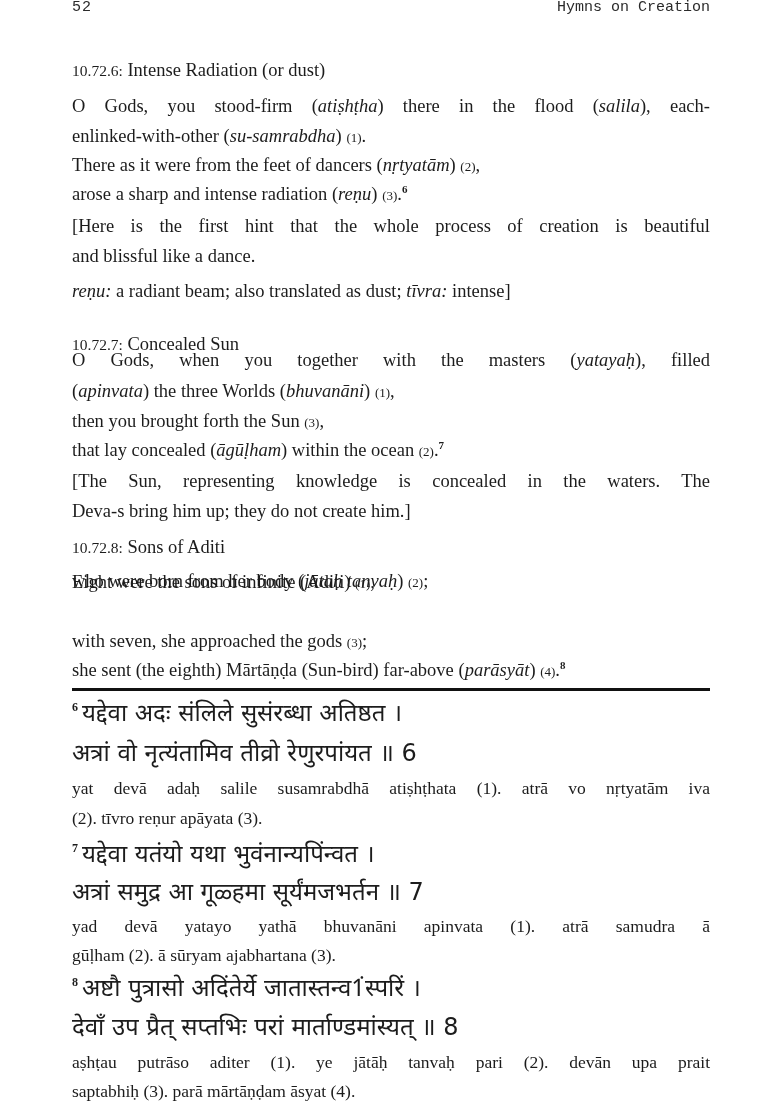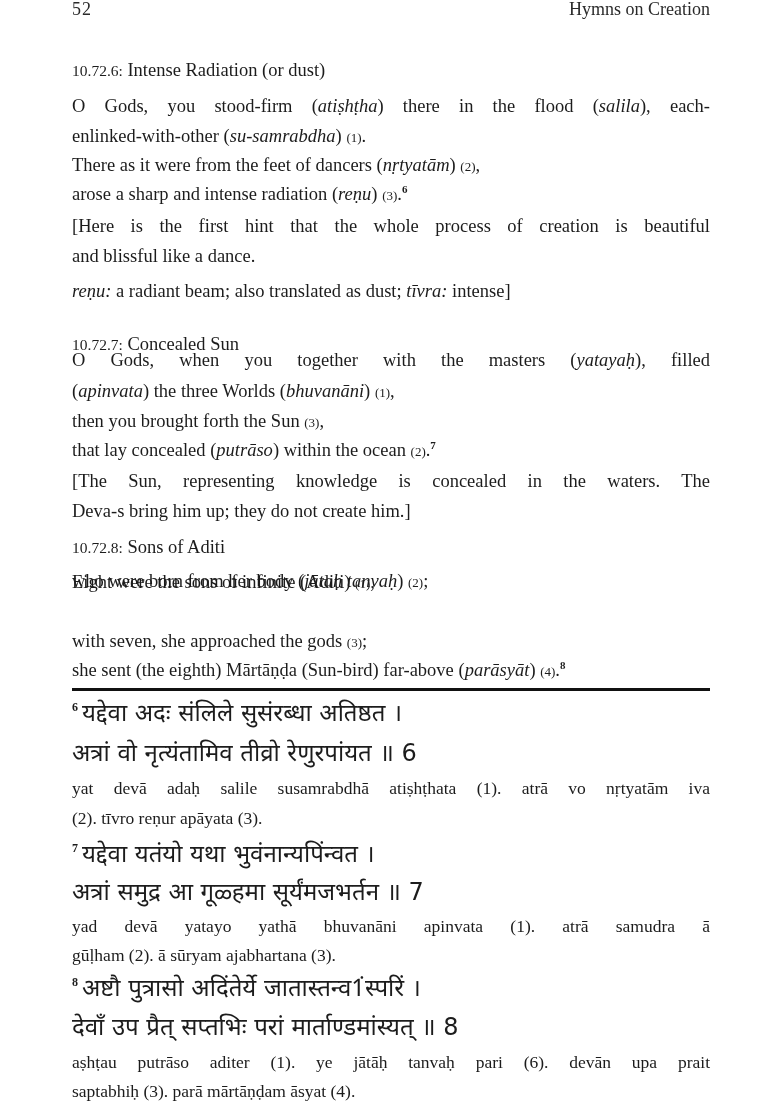--- a/index.html
+++ b/index.html
@@ -1,20 +1,20 @@
 <!DOCTYPE html>
 <html><head>
 <meta charset="utf-8">
 <style>
   html, body { margin: 0; padding: 0; background: #ffffff; }
   body { width: 780px; height: 1108px; overflow: hidden; position: relative;
          font-family: "Liberation Serif", "DejaVu Serif", serif; color: #1c1c1c; }
   .page { position: absolute; left: 72px; top: 0; width: 638px; }
   .running-head { position: absolute; top: -1px; left: 0; width: 638px; height: 20px;
-                  font-size: 18px; color: #2a2a2a; }
+                  font-size: 15px; color: #2a2a2a; font-family: Liberation Mono, monospace; }
   .running-head .pg { position: absolute; left: 0; letter-spacing: 1px; }
   .running-head .title { position: absolute; right: 0; margin-left: 18px; }
   .heading { position: absolute; left: 0; font-weight: normal; font-size: 18.5px; white-space: nowrap; }
   .heading .num { font-size: 15.5px; }
   .line { position: absolute; left: 0; font-size: 18.5px; white-space: nowrap; }
   .just { width: 638px; text-align: justify; text-align-last: justify; }
   .ref { font-size: 13px; }
   sup { font-size: 11px; font-weight: bold; vertical-align: 7px; line-height: 0; }
   i { font-style: italic; }
   .rule { position: absolute; left: 0; top: 688px; width: 638px; height: 3px; background: #111; }
@@ -44,21 +44,21 @@
   <div class="line" style="top:246px">and blissful like a dance.</div>
   <div class="line" style="top:281px"><i>reṇu:</i> a radiant beam; also translated as dust; <i>tīvra:</i> intense]</div>
 
   <div class="heading" style="top:334px">
     <span class="num">10.72.7:</span>
     <span>Concealed Sun</span>
   </div>
   <div class="line just" style="top:350px">O Gods, when you together with the masters (<i>yatayaḥ</i>), filled</div>
   <div class="line" style="top:381px">(<i>apinvata</i>) the three Worlds (<i>bhuvanāni</i>) <span class="ref">(1)</span>,</div>
   <div class="line" style="top:411px">then you brought forth the Sun <span class="ref">(3)</span>,</div>
-  <div class="line" style="top:440px">that lay concealed (<i>putrāso</i>) within the ocean <span class="ref">(2)</span>.<sup>7</sup></div>
+  <div class="line" style="top:440px">that lay concealed (<i>āgūḷham</i>) within the ocean <span class="ref">(2)</span>.<sup>7</sup></div>
   <div class="line just" style="top:471px">[The Sun, representing knowledge is concealed in the waters. The</div>
   <div class="line" style="top:501px">Deva-s bring him up; they do not create him.]</div>
 
   <div class="heading" style="top:537px">
     <span class="num">10.72.8:</span>
     <span>Sons of Aditi</span>
   </div>
   <div class="line" style="top:572px">Eight were the sons of infinite (Aditi) <span class="ref">(1)</span>,</div>
   <div class="line" style="top:571px">who were born from her body (<i>jātaḥ tanvaḥ</i>) <span class="ref">(2)</span>;</div>
   <div class="line" style="top:631px">with seven, she approached the gods <span class="ref">(3)</span>;</div>
@@ -71,16 +71,16 @@
   <div class="translit just" style="top:778px">yat devā adaḥ salile susamrabdhā atiṣhṭhata (1). atrā vo nṛtyatām iva</div>
   <div class="translit" style="top:808px">(2). tīvro reṇur apāyata (3).</div>
 
   <div class="deva" style="top:836px"><sup>7</sup><span>यद्देवा यतंयो यथा भुवंनान्यपिंन्वत ।</span></div>
   <div class="deva" style="top:874px">अत्रां समुद्र आ गूळ्हमा सूर्यंमजभर्तन ॥ 7</div>
   <div class="translit just" style="top:916px">yad devā yatayo yathā bhuvanāni apinvata (1). atrā samudra ā</div>
   <div class="translit" style="top:945px">gūḷham (2). ā sūryam ajabhartana (3).</div>
 
   <div class="deva" style="top:970px"><sup>8</sup><span>अष्टौ पुत्रासो अदिंतेर्ये जातास्तन्व1ंस्परिं ।</span></div>
   <div class="deva" style="top:1009px">देवाँ उप प्रैत् सप्तभिः परां मार्ताण्डमांस्यत् ॥ 8</div>
-  <div class="translit just" style="top:1052px">aṣhṭau putrāso aditer (1). ye jātāḥ tanvaḥ pari (6). devān upa prait</div>
+  <div class="translit just" style="top:1052px">aṣhṭau putrāso aditer (1). ye jātāḥ tanvaḥ pari (2). devān upa prait</div>
   <div class="translit" style="top:1081px">saptabhiḥ (3). parā mārtāṇḍam āsyat (4).</div>
 
 </div>
 
 </body></html>

